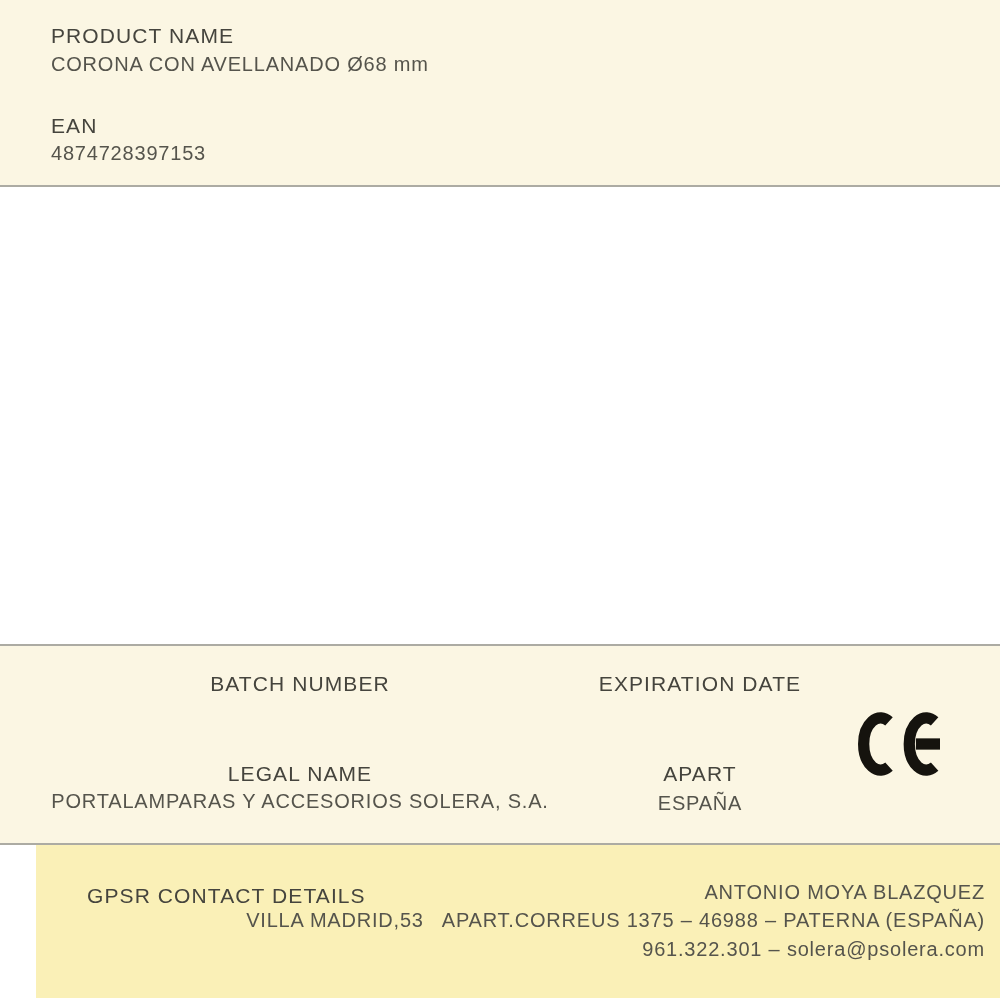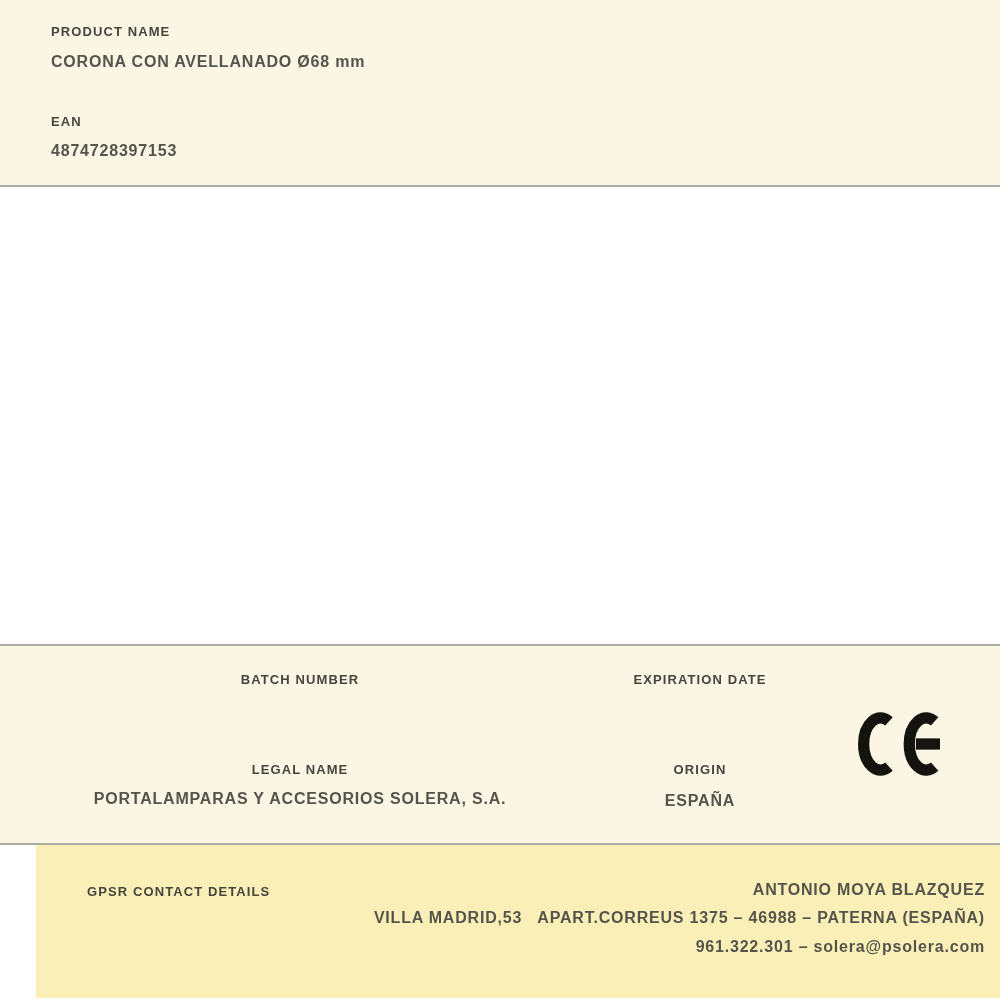--- a/index.html
+++ b/index.html
@@ -17,30 +17,30 @@
   .page{position:absolute;inset:0;width:1000px;height:1000px;}
 
   section{position:relative;width:100%;}
   .sec-top{height:187px;background:var(--cream);border-bottom:2px solid var(--divider);}
   .sec-middle{height:459px;background:#ffffff;border-bottom:2px solid var(--divider);}
   .sec-info{height:199px;background:var(--cream);border-bottom:2px solid var(--divider);}
   .sec-footer{height:153px;background:var(--yellow);margin-left:36px;}
 
   .lbl{
     position:absolute;
-    font-weight:bold;
-    font-size:13px;
+    font-weight:normal;
+    font-size:21px;
     letter-spacing:1.1px;
     color:var(--label);
     white-space:pre;
   }
   .val{
     position:absolute;
-    font-weight:bold;
-    font-size:16px;
+    font-weight:normal;
+    font-size:20px;
     letter-spacing:0.8px;
     color:var(--value);
     white-space:pre;
   }
 
   
   .product-label{top:24px;left:51px;}
   .product-value{top:53px;left:51px;}
   .ean-label{top:114px;left:51px;}
   .ean-value{top:142px;left:51px;}
@@ -83,21 +83,21 @@
 
   <section class="sec-middle"></section>
 
   <section class="sec-info">
     <div class="lbl colL row1">BATCH NUMBER</div>
     <div class="lbl colR row1">EXPIRATION DATE</div>
 
     <div class="lbl colL row2">LEGAL NAME</div>
     <div class="val colL row2v">PORTALAMPARAS Y ACCESORIOS SOLERA, S.A.</div>
 
-    <div class="lbl colR row2">ORIGIN</div>
+    <div class="lbl colR row2">APART</div>
     <div class="val colR origin-value">ESPAÑA</div>
 
     <div class="ce-wrap" aria-label="CE">
       <svg viewBox="0 0 80 62" xmlns="http://www.w3.org/2000/svg" aria-hidden="true">
 
         <path d="M 30.25 8.9 A 16.5 25.5 0 1 0 30.25 53.1" fill="none" stroke="#15130E" stroke-width="11" stroke-linecap="butt"></path>
 
         <g transform="translate(44.5,0)">
           <path d="M 30.25 8.9 A 16.5 25.5 0 1 0 30.25 53.1" fill="none" stroke="#15130E" stroke-width="11" stroke-linecap="butt"></path>
           <rect x="12" y="25.5" width="23.5" height="11" fill="#15130E"></rect>

